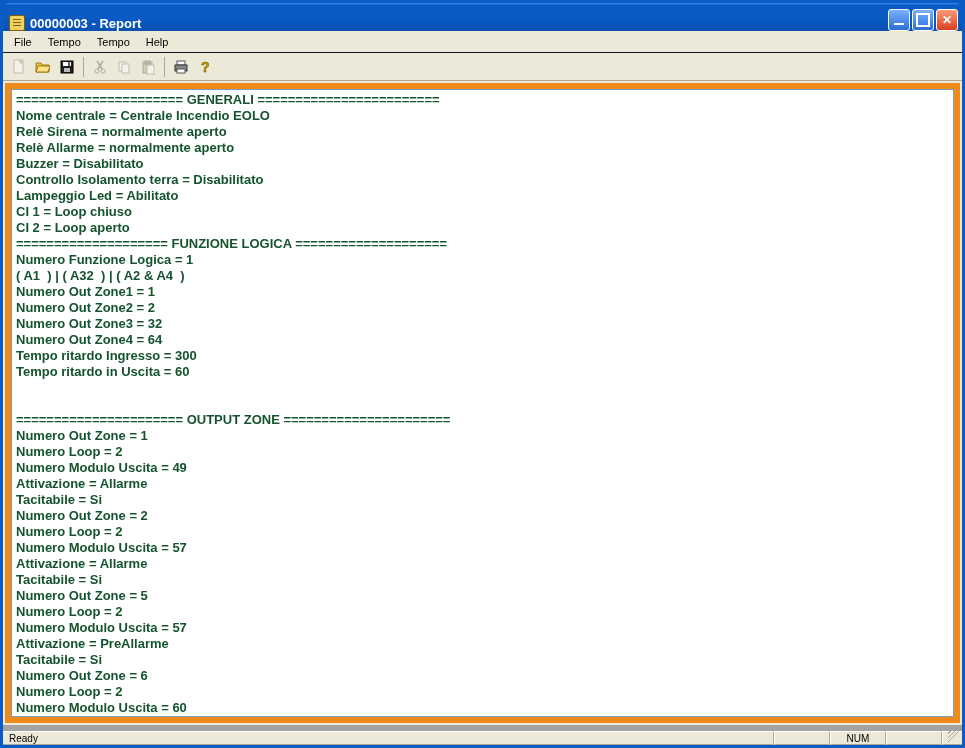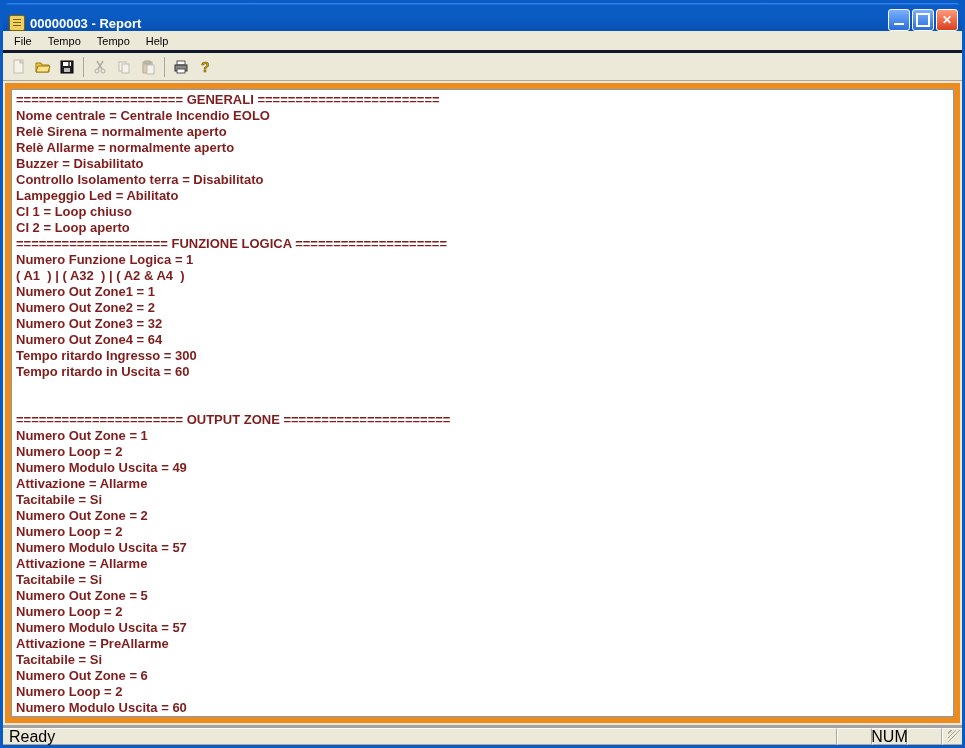--- a/index.html
+++ b/index.html
@@ -57,21 +57,21 @@
   .win-min::after{ content:""; width:10px; height:2px; background:#fff; margin-top:8px;}
   .win-max::after{ content:""; width:10px; height:10px; border:2px solid #fff;}
   .win-close::after{
     content:"✕"; font-size:12px; line-height:1;
   }
 
   
   .menubar {
     height: 22px;
     background: #ece9d8;
-    border-bottom: 3px solid #0f172a;
+    border-bottom: 1px solid #0f172a;
     display:flex; align-items:center;
     padding: 0 4px;
     gap: 2px;
     text-align: center;
   }
   .menubar .menu-item { padding: 2px 7px; cursor: default; }
 
   
   .toolbar {
     height: 28px;
@@ -109,48 +109,48 @@
     width: 100%;
     height: 100%;
     background: #fff;
     border: 1px solid #7f9db9;
     overflow-y: scroll;
     font-family: Arial, sans-serif;
     font-size: 13px;
     font-weight: bold;
     line-height: 16px;
     padding: 2px 4px;
-    color: #7f1d1d;
+    color: #14532d;
     white-space: pre-wrap;
     position:relative;
   }
   
   .textarea::-webkit-scrollbar { width:17px; }
   .textarea::-webkit-scrollbar-track { background:#e7e7ef; border-left:1px solid #ccc;}
   .textarea::-webkit-scrollbar-thumb { background:#c5d6fb; border:1px solid #6f8fd8; border-radius:2px;}
   .textarea::-webkit-scrollbar-button { background:#c5d6fb; border:1px solid #6f8fd8; height:17px;}
 
   
   .statusbar {
     height: 20px;
     background: #ece9d8;
-    border-top: 3px solid #a3a3a3;
-    display:flex; align-items:center;
-    font-size:16px;
+    border-top: 6px solid #a3a3a3;
+    display:flex; align-items:center;
+    font-size:10px;
   }
   .status-cell {
     padding: 0 6px;
     height: 100%;
     display:flex; align-items:center;
     border: 1px solid #aca899;
     border-top-color:#fff;
     border-left-color:#fff;
   }
   .status-cell.main { flex:1 1 auto; border-left:none;}
-  .status-cell.fixed { width: 35px; justify-content:center;}
+  .status-cell.fixed { width: 56px; justify-content:center;}
   .status-cell.grip { width: 20px; position:relative; border-right:none;}
   .status-cell.grip::after{
     content:"";
     position:absolute; right:2px; bottom:2px;
     width:12px; height:12px;
     background:
       linear-gradient(135deg, transparent 0 2px,#aca899 2px 3px,transparent 3px 5px,#aca899 5px 6px,transparent 6px 8px,#aca899 8px 9px,transparent 9px);
   }
 </style>
 </head>

